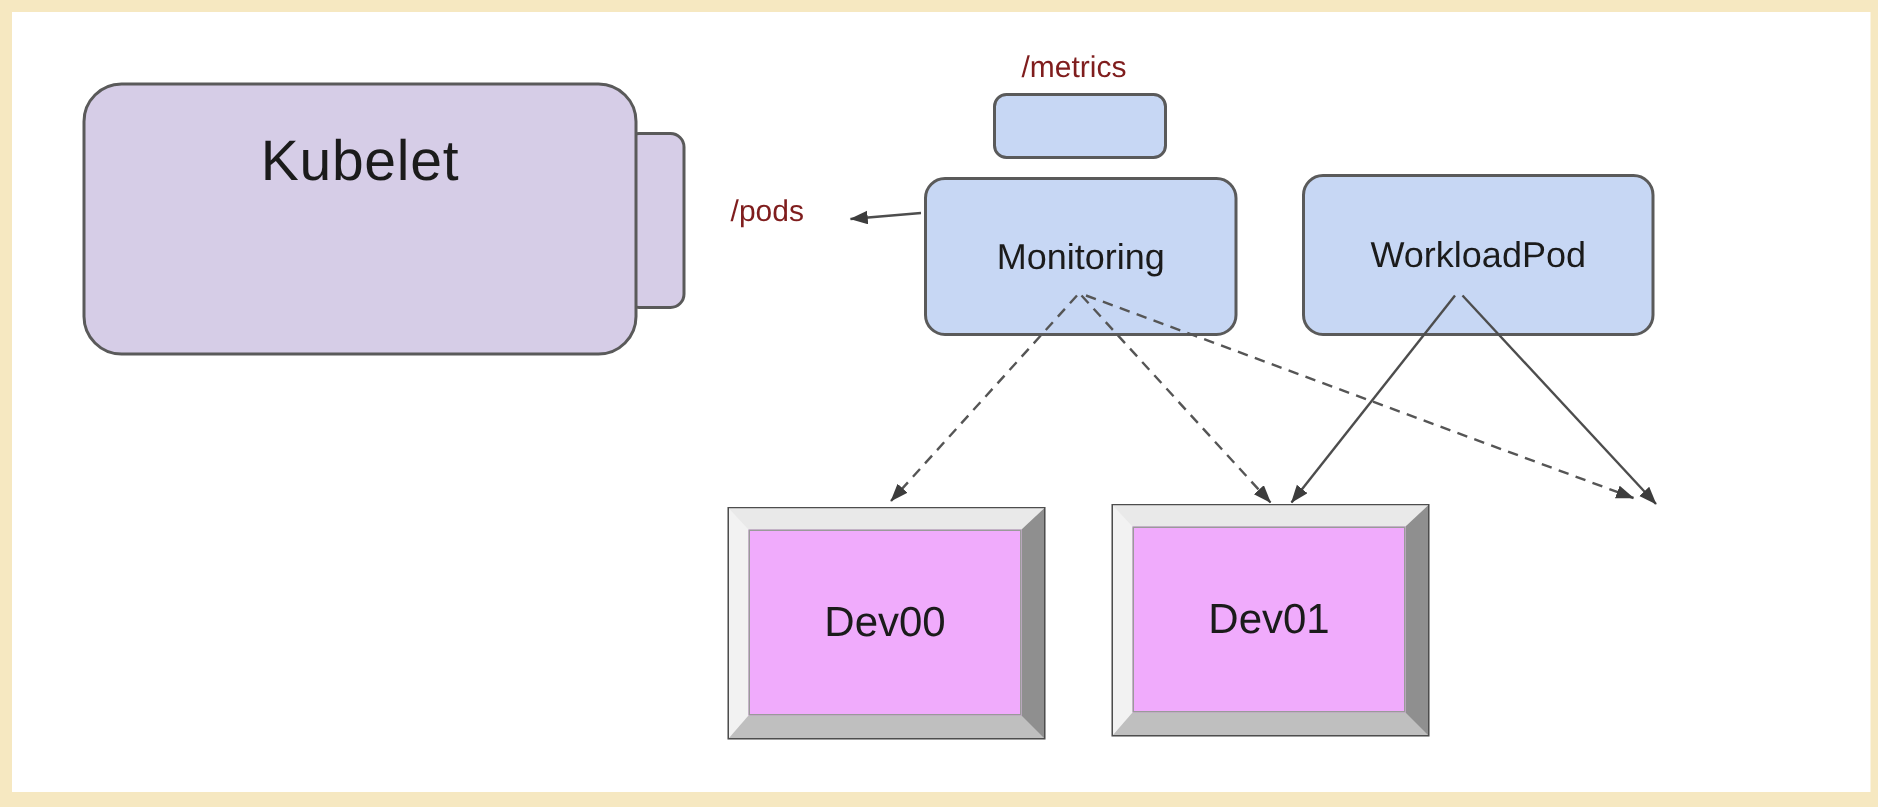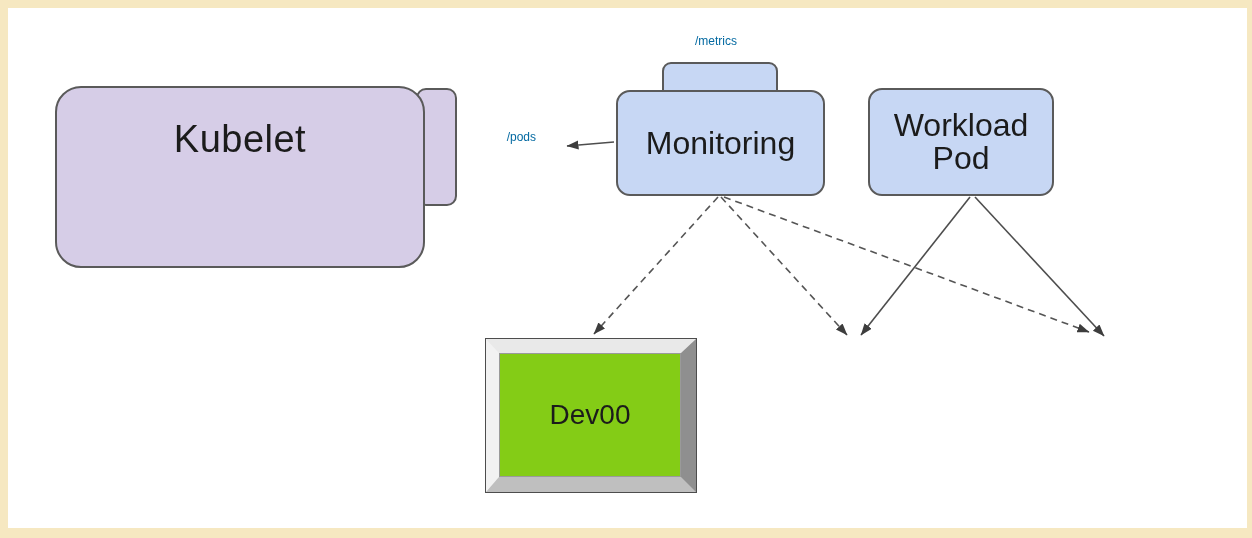--- a/index.html
+++ b/index.html
@@ -10,57 +10,57 @@
   
   .stage::after{
     content:"";position:absolute;inset:0;z-index:10;pointer-events:none;
     border-style:solid;border-color:#f6e8c1;border-width:8px 5px 10px 8px;
   }
   .node{position:absolute;box-sizing:border-box;border:2px solid #5a5a5a;}
   
   .kubelet{
     left:55px;top:55px;width:370px;height:182px;border-radius:26px;
     background:#d6cde7;z-index:3;display:flex;justify-content:center;
-    align-items:flex-start;padding-top:30px;margin-top:31px;
+    align-items:flex-start;padding-top:30px;
   }
   .kubelet-label{font-size:38px;color:#1b1b1b;letter-spacing:.5px;}
   .kubelet-tab{
     left:416px;top:88px;width:41px;height:118px;border-radius:10px;
     background:#d6cde7;z-index:2;
   }
   
   .bluebox{
     background:#c7d7f4;border-radius:14px;z-index:3;display:flex;
-    flex-direction:column;justify-content:center;align-items:center;
-    font-size:32px;line-height:33px;color:#1b1b1b;
+    flex-direction:row;justify-content:center;align-items:center;
+    font-size:24px;line-height:33px;color:#1b1b1b;margin-top:28px;
   }
   .monitoring{left:616px;top:90px;width:209px;height:106px;}
-  .workload{left:868px;top:88px;width:186px;height:108px;}
+  .workload{left:868px;top:88px;width:235px;height:108px;}
   .metrics-tab{
     left:662px;top:62px;width:116px;height:44px;border-radius:9px;
     background:#c7d7f4;z-index:2;
   }
   
   .endpoint-label{
-    position:absolute;font-size:12px;color:#0369a1;z-index:4;
+    position:absolute;font-size:20px;color:#7f1d1d;z-index:4;
   }
   .metrics-label{left:640px;top:34px;width:152px;text-align:center;}
   .pods-label{left:466px;top:130px;width:70px;text-align:right;}
   
   .devbox{
     position:absolute;width:212px;height:155px;box-sizing:border-box;
     border:1px solid #4d4d4d;z-index:3;background:#e9e9e9;
   }
   .devbox .bevel{
     width:100%;height:100%;box-sizing:border-box;border-style:solid;
     border-width:14px 15px 15px 13px;
     border-color:#e9e9e9 #8f8f8f #bfbfbf #f2f2f2;
   }
   .devbox .face{
-    width:100%;height:100%;box-sizing:border-box;background:#84cc16;
+    width:100%;height:100%;box-sizing:border-box;background:#f0abfc;
     border:1px solid #9a9a9a;display:flex;align-items:center;justify-content:center;
     font-size:28px;color:#1b1b1b;
   }
   .dev00{left:485px;top:338px;}
   .dev01{left:741px;top:336px;}
   .dev02{left:1001px;top:338px;}
   .edges-svg{position:absolute;left:0;top:0;z-index:4;pointer-events:none;}
 </style>
 </head>
 <body>
@@ -86,20 +86,27 @@
   <div class="endpoint-label metrics-label">/metrics</div>
   <div class="endpoint-label pods-label">/pods</div>
 
   <div class="devbox dev00">
     <div class="bevel">
       <div class="face">
         <span>Dev00</span>
       </div>
     </div>
   </div>
+  <div class="devbox dev01">
+    <div class="bevel">
+      <div class="face">
+        <span>Dev01</span>
+      </div>
+    </div>
+  </div>
 
   <svg class="edges-svg" width="1252" height="538" viewBox="0 0 1252 538">
     <defs>
       <marker id="ah" markerUnits="userSpaceOnUse" markerWidth="13" markerHeight="10" refX="11.5" refY="4.5" orient="auto">
         <path d="M0,0 L12,4.5 L0,9 Z" fill="#3d3d3d"></path>
       </marker>
     </defs>
 
     <line x1="614" y1="142" x2="567" y2="146" stroke="#4d4d4d" stroke-width="1.6" marker-end="url(#ah)"></line>
 

